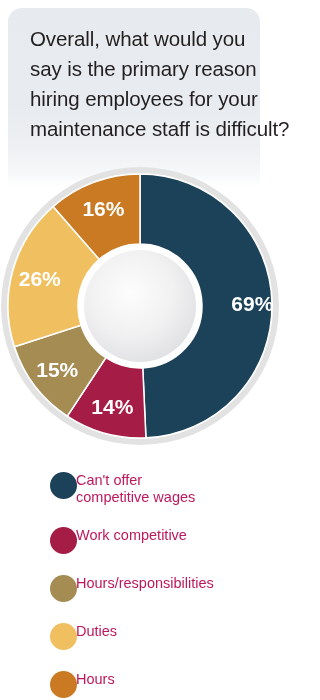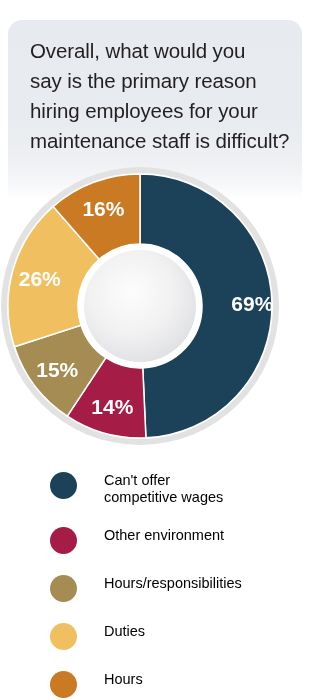--- a/index.html
+++ b/index.html
@@ -12,22 +12,22 @@
     background: #ffffff;
     font-family: "Liberation Sans", sans-serif;
     overflow: hidden;
     position: relative;
   }
 
   
   #header-panel {
     position: absolute;
     left: 8px;
-    top: 20px;
-    width: 294px;
+    top: 8px;
+    width: 252px;
     height: 180px;
     border-radius: 14px 14px 0 0;
     background: linear-gradient(to bottom,
                 #e7eaee 0%,
                 #e8ebef 55%,
                 #eef0f3 78%,
                 #f7f8f9 92%,
                 #ffffff 100%);
   }
   #header-title {
@@ -89,24 +89,24 @@
   }
   .legend-swatch {
     position: absolute;
     left: 50px;
     top: 2px;
     width: 27px;
     height: 27px;
     border-radius: 50%;
   }
   .legend-label {
-    margin-left: 54px;
+    margin-left: 26px;
     font-size: 14.5px;
     line-height: 16.5px;
-    color: #000000;
+    color: #be185d;
     white-space: pre-line;
     padding-top: 2px;
   }
 </style>
 </head>
 <body>
 
 <div id="header-panel">
   <div id="header-title">Overall, what would you
 say is the primary reason
@@ -155,21 +155,21 @@
 </div>
 
 <div id="legend">
     <div class="legend-item">
       <span class="legend-swatch" style="background: rgb(28, 66, 89);"></span>
       <span class="legend-label">Can't offer
 competitive wages</span>
     </div>
     <div class="legend-item">
       <span class="legend-swatch" style="background: rgb(165, 28, 71);"></span>
-      <span class="legend-label">Other environment</span>
+      <span class="legend-label">Work competitive</span>
     </div>
     <div class="legend-item">
       <span class="legend-swatch" style="background: rgb(165, 140, 82);"></span>
       <span class="legend-label">Hours/responsibilities</span>
     </div>
     <div class="legend-item">
       <span class="legend-swatch" style="background: rgb(240, 192, 96);"></span>
       <span class="legend-label">Duties</span>
     </div>
     <div class="legend-item">

